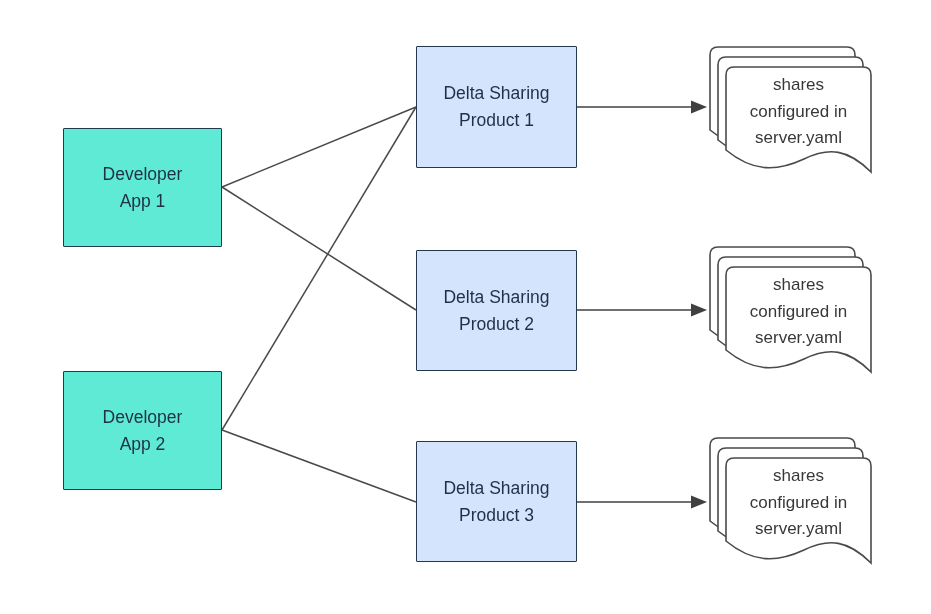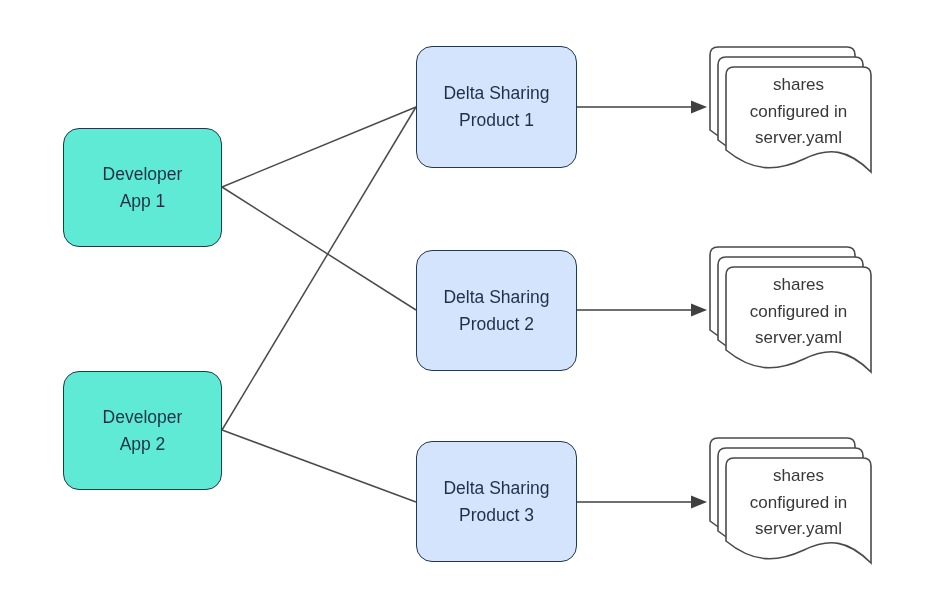--- a/index.html
+++ b/index.html
@@ -17,21 +17,21 @@
     width: 931px; height: 614px;
   }
   .node {
     position: absolute;
     display: flex;
     align-items: center;
     justify-content: center;
     text-align: center;
     white-space: pre-line;
     border: 1.7px solid #23384d;
-    border-radius: 16px;
+    border-radius: 1px;
     box-sizing: border-box;
     font-size: 17.5px;
     line-height: 27px;
     color: #1e3147;
   }
   .node.app     { background: #5eead4; }
   .node.product { background: #d4e4fc; }
   .doc-label {
     position: absolute;
     width: 145px;

